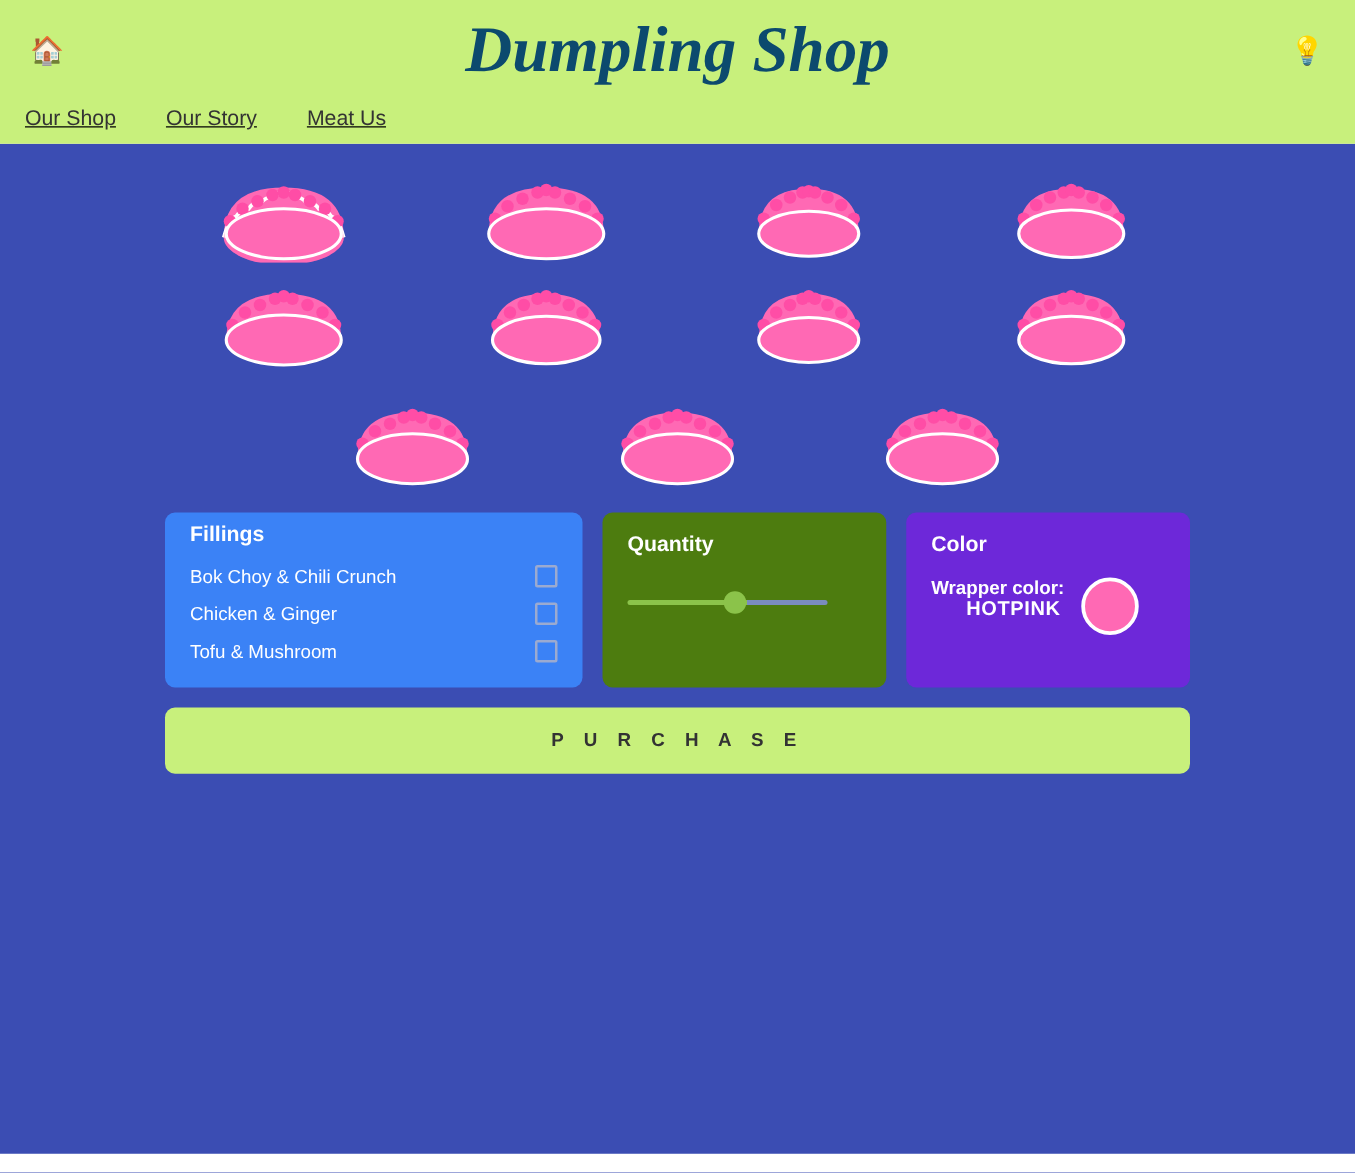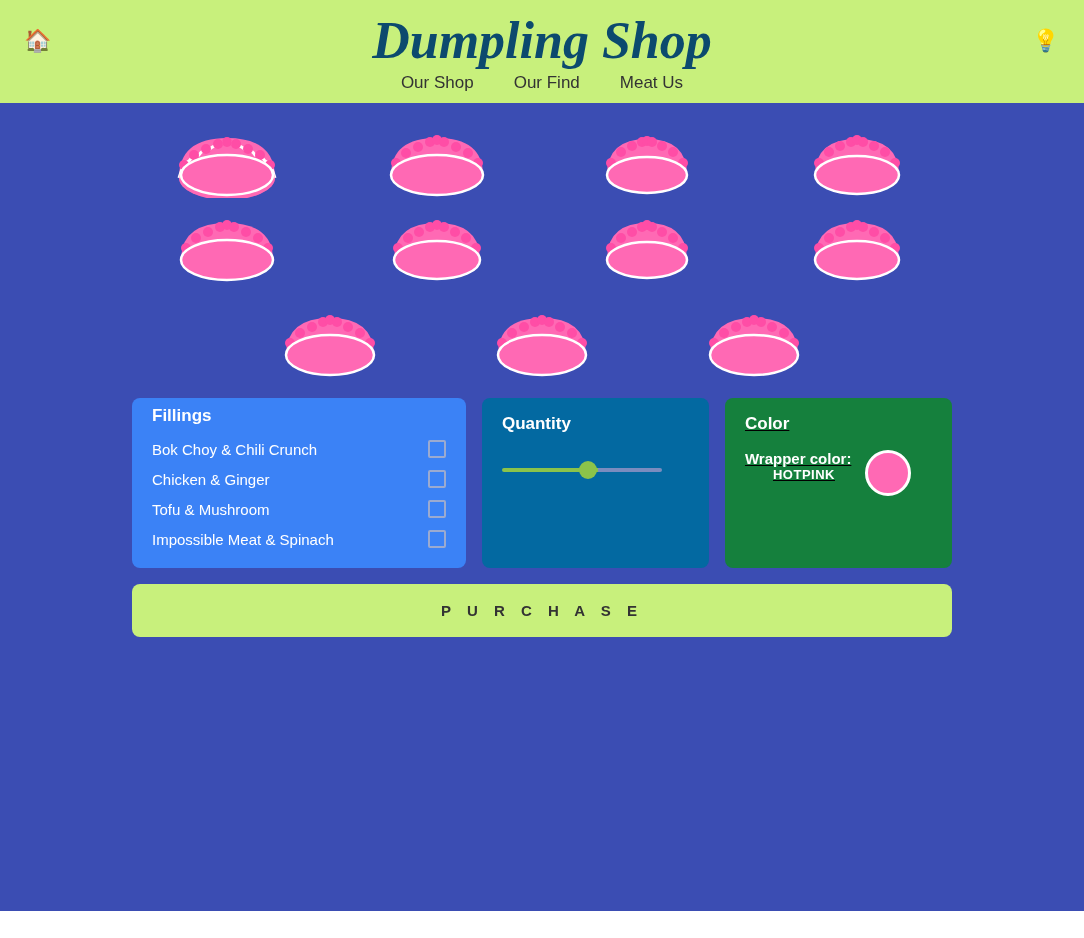--- a/index.html
+++ b/index.html
@@ -14,24 +14,24 @@
     }
     #header h1 {
       font-family: Georgia, 'Times New Roman', serif;
       font-weight: 900;
       font-style: italic;
       font-size: 52px;
       color: #0c4a6e;
       line-height: 1.1;
     }
     #nav {
-      margin-top: 4px;
-      display: flex;
-      justify-content: center;
+      margin-top: 16px;
+      display: flex;
       gap: 40px;
+      text-decoration: underline;
     }
     #nav a {
       text-decoration: none;
       color: #333;
       font-size: 17px;
     }
     #home-icon {
       position: absolute;
       left: 24px;
       top: 28px;
@@ -97,33 +97,32 @@
       margin-bottom: 16px;
     }
 
     #fillings-panel {
       background-color: #3b82f6;
       border-radius: 8px;
       padding: 8px 20px;
       flex: 2.2;
     }
     #quantity-panel {
-      background-color: #0369a1;
+      background-color: #4d7c0f;
       border-radius: 8px;
       padding: 16px 20px;
       flex: 1.4;
       display: flex;
       flex-direction: column;
     }
     #color-panel {
-      background-color: #15803d;
+      background-color: #6d28d9;
       border-radius: 8px;
       padding: 16px 20px;
       flex: 1.4;
-      text-decoration: underline;
     }
 
     .panel-title {
       color: #fff;
       font-size: 17px;
       font-weight: bold;
       margin-bottom: 14px;
     }
 
     .filling-item {
@@ -175,21 +174,21 @@
       gap: 14px;
       margin-top: 16px;
     }
     .color-label {
       color: #fff;
       font-size: 15px;
       font-weight: bold;
     }
     .color-sub {
       color: #fff;
-      font-size: 13px;
+      font-size: 16px;
       font-weight: bold;
       letter-spacing: 0.5px;
       padding-left: 28px;
     }
     .color-swatch {
       width: 46px;
       height: 46px;
       border-radius: 50%;
       background-color: hotpink;
       border: 3px solid #fff;
@@ -212,21 +211,21 @@
     }
   </style>
 </head>
 <body>
 
 <div id="header">
   <span id="home-icon">🏠</span>
   <h1>Dumpling Shop</h1>
   <nav id="nav">
     <a href="#">Our Shop</a>
-    <a href="#">Our Find</a>
+    <a href="#">Our Story</a>
     <a href="#">Meat Us</a>
   </nav>
   <span id="light-icon">💡</span>
 </div>
 
 <div id="main">
 
   <div id="dumpling-grid">
     <div class="dumpling-cell">
       <svg class="dumpling-svg" viewBox="0 0 120 75">
@@ -433,24 +432,20 @@
         <div class="filling-checkbox"></div>
       </div>
       <div class="filling-item">
         <span class="filling-label">Chicken &amp; Ginger</span>
         <div class="filling-checkbox"></div>
       </div>
       <div class="filling-item">
         <span class="filling-label">Tofu &amp; Mushroom</span>
         <div class="filling-checkbox"></div>
       </div>
-      <div class="filling-item">
-        <span class="filling-label">Impossible Meat &amp; Spinach</span>
-        <div class="filling-checkbox"></div>
-      </div>
     </div>
 
     <div id="quantity-panel">
       <div class="panel-title">Quantity</div>
       <div class="slider-container">
         <input type="range" min="1" max="12" value="7" style="cursor: pointer;">
       </div>
     </div>
 
     <div id="color-panel">

